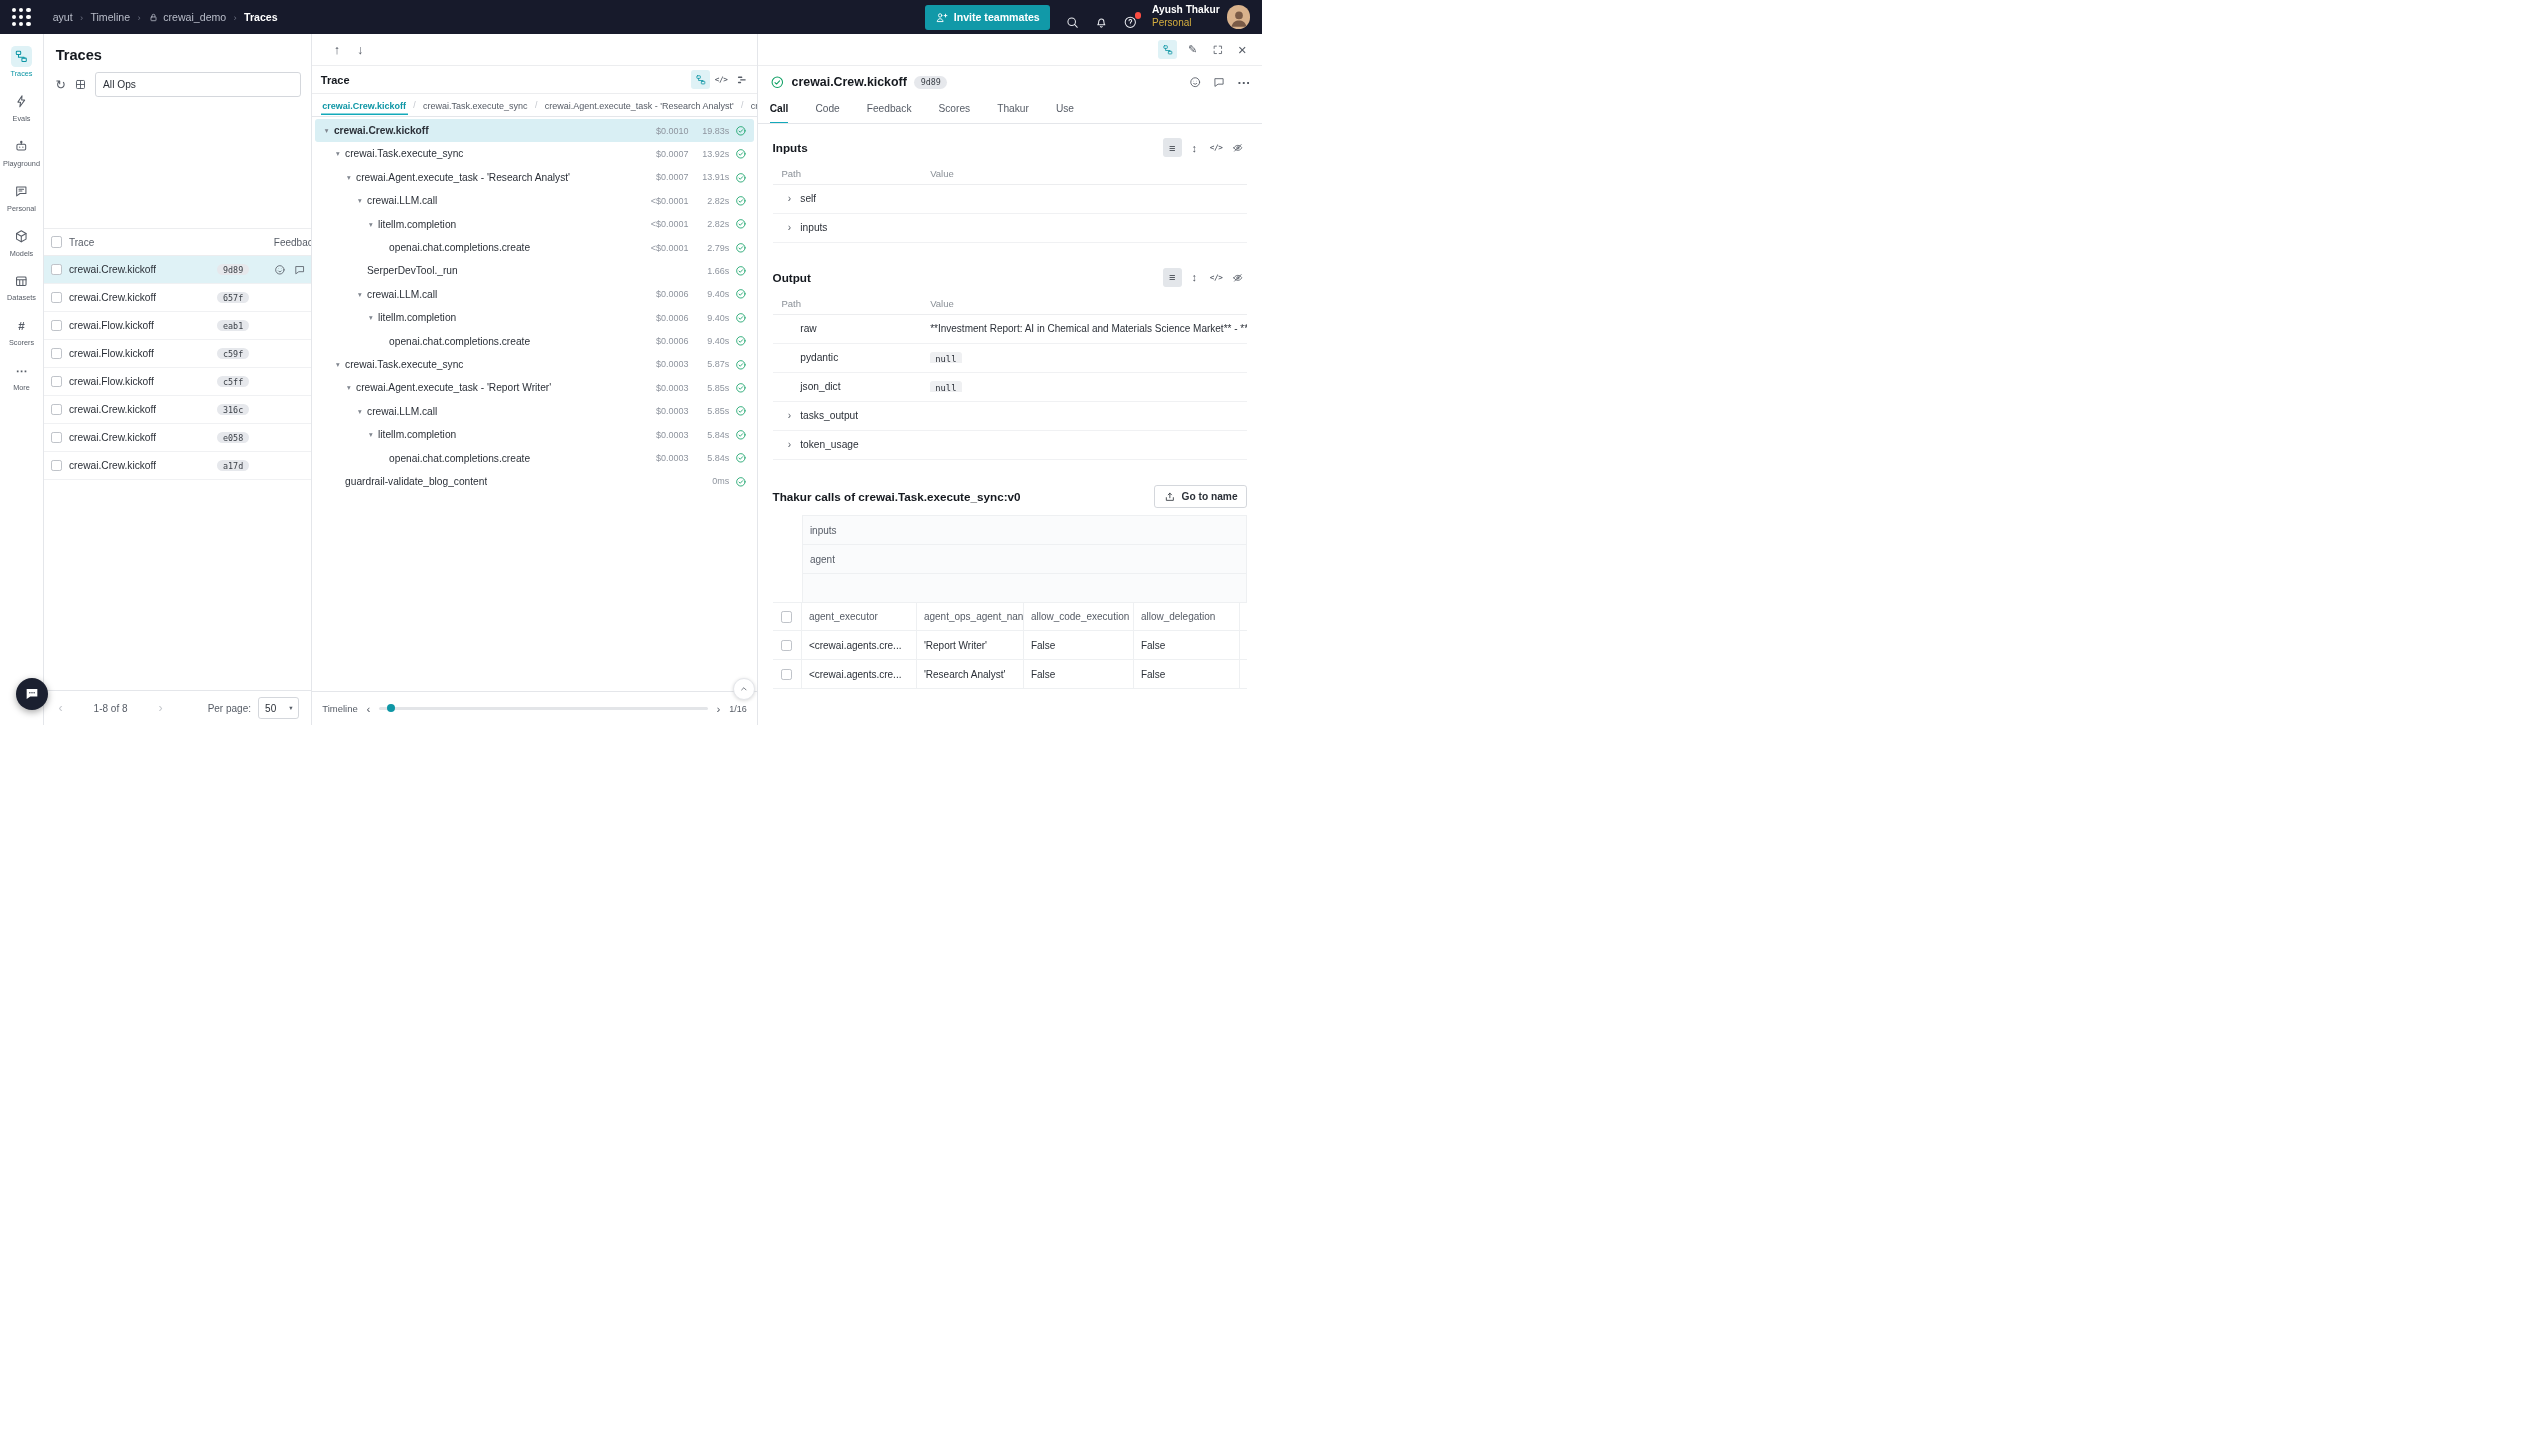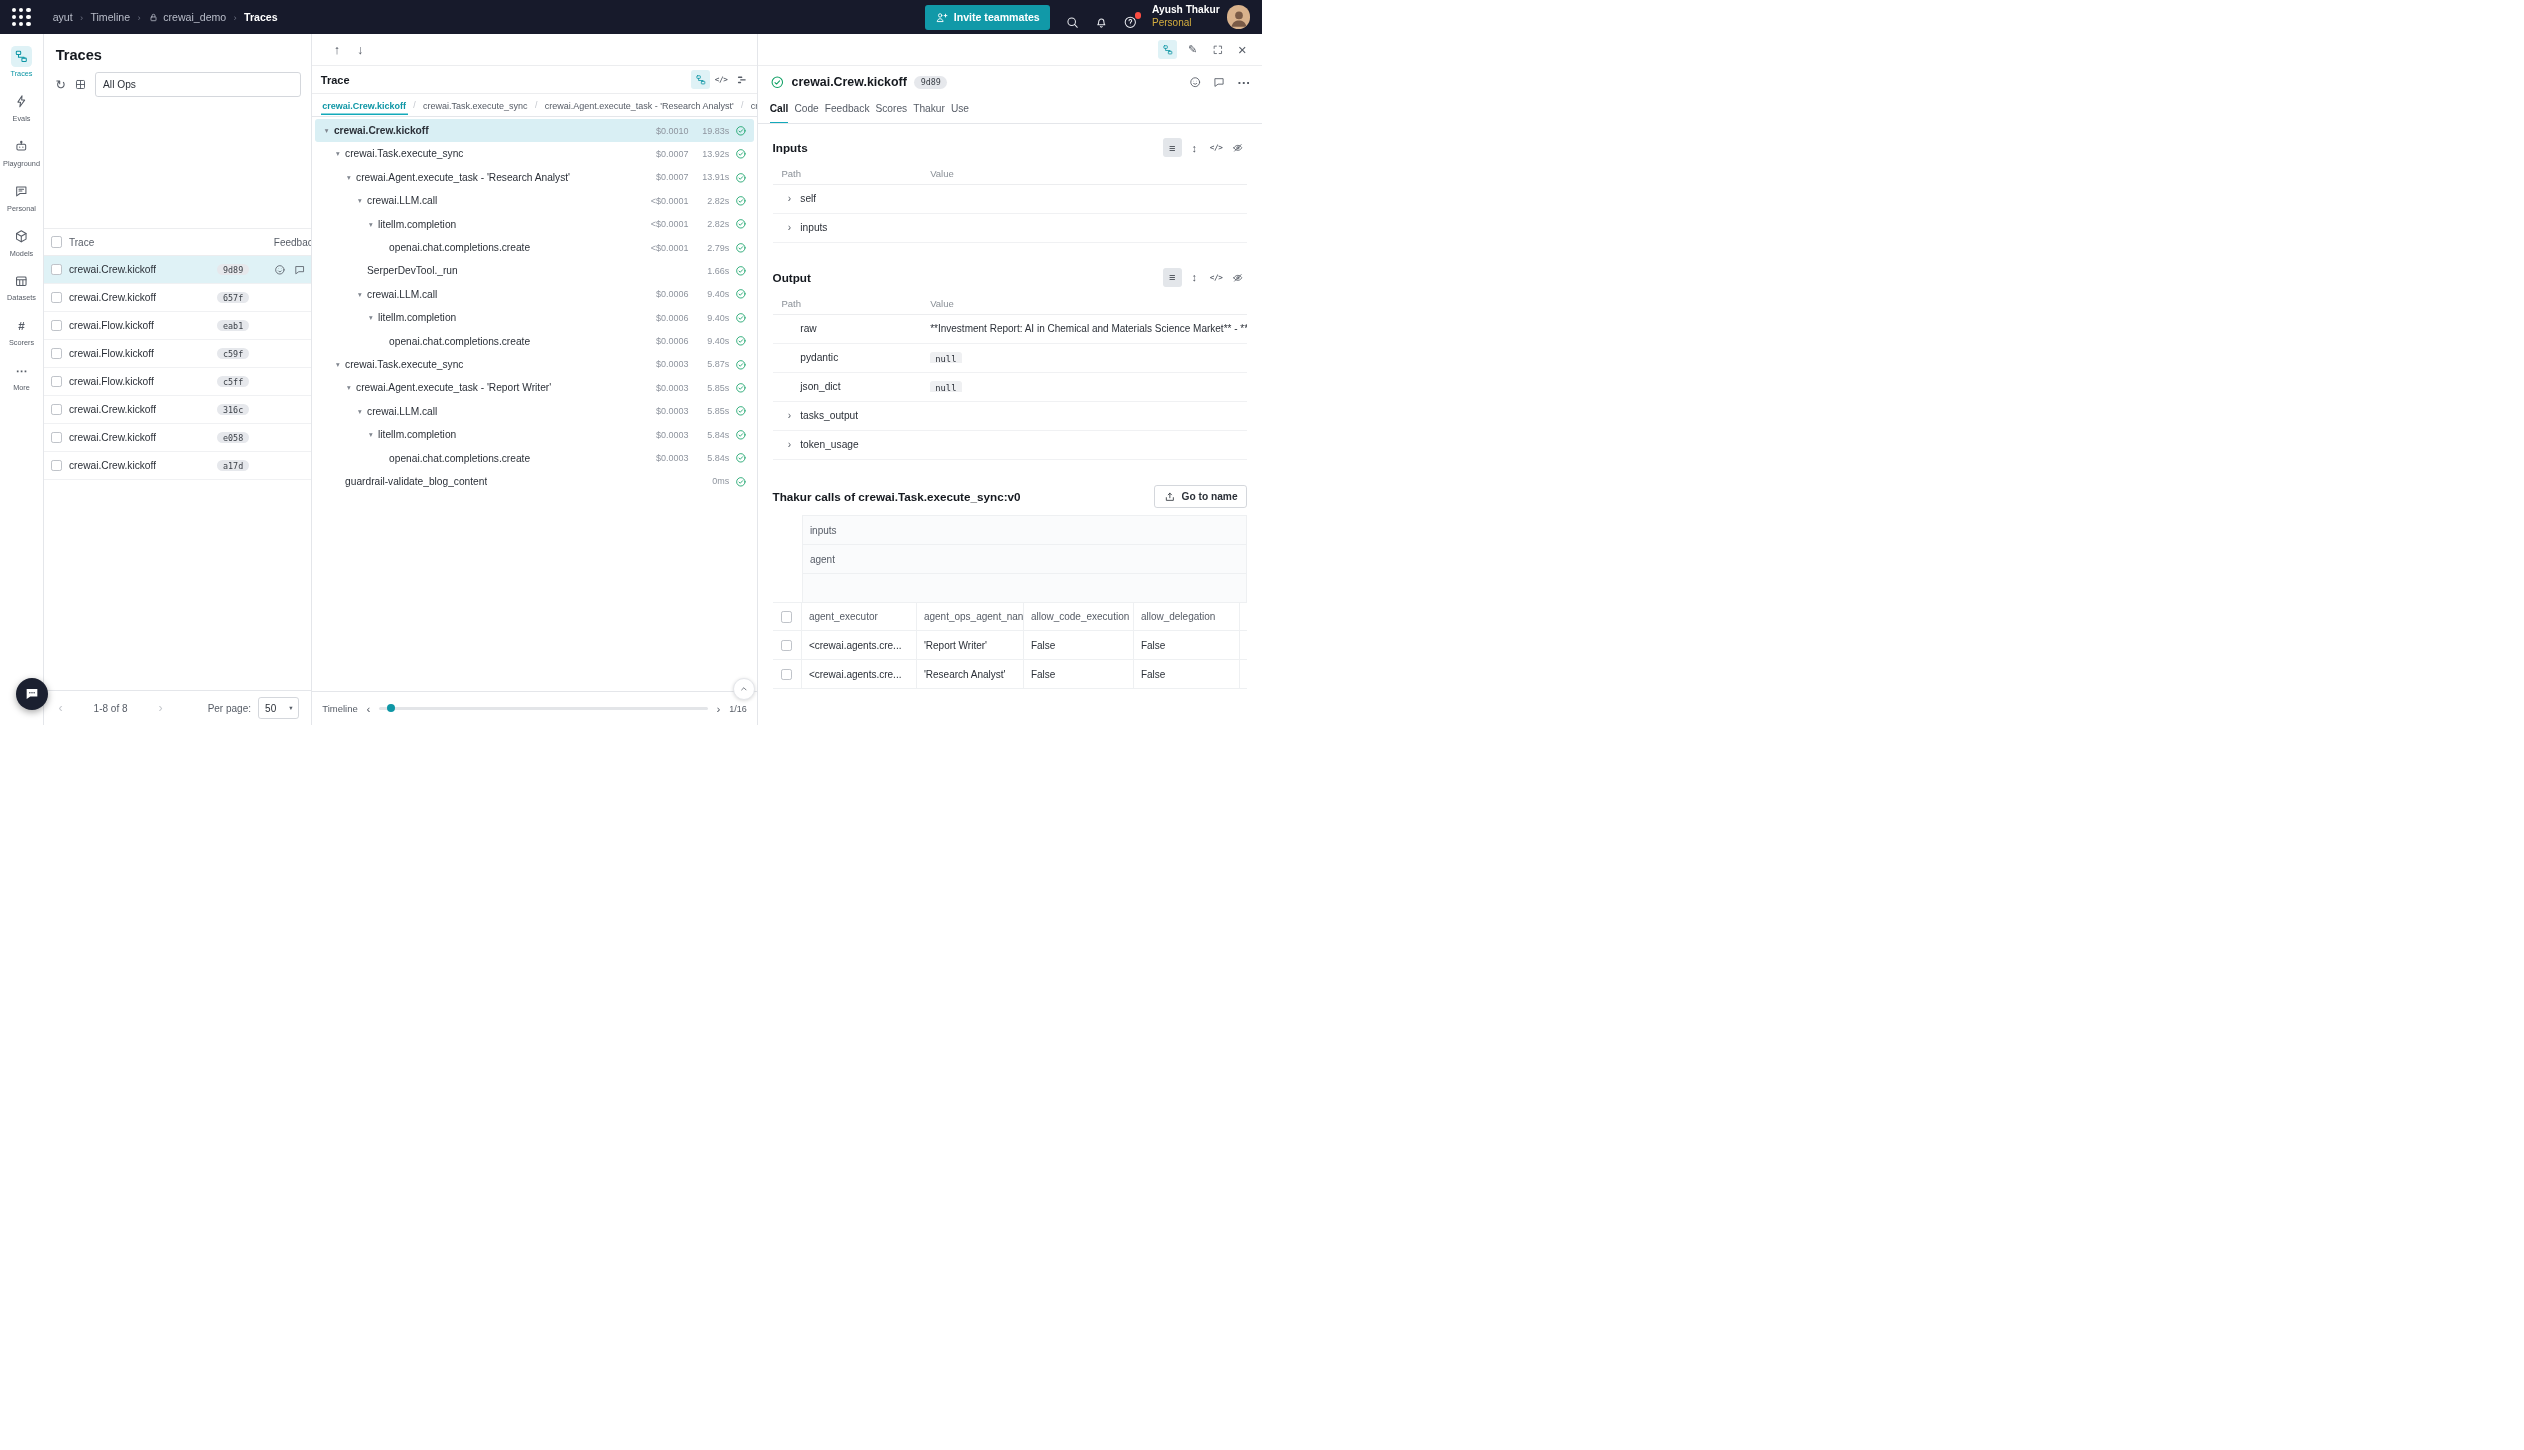--- a/index.html
+++ b/index.html
@@ -114,21 +114,21 @@
 
   
   .detail-panel{flex:1;display:flex;flex-direction:column;background:#fff;min-width:0;overflow:hidden}
   .dp-toolbar{height:32px;flex:0 0 32px;display:flex;align-items:center;justify-content:flex-end;gap:5.8px;padding:0 10.2px;border-bottom:0.7px solid var(--line-soft)}
   .dp-header{display:flex;align-items:center;gap:7.3px;padding:8.8px 11.7px 5.8px}
   .dp-check{color:var(--green)}
   .dp-title{font-size:12.4px;font-weight:700;color:#15191f}
   .dp-badge{background:#e6e8ec;border-radius:7.3px;padding:1.5px 6.6px;font-family:"DejaVu Sans Mono",monospace;font-size:8.4px;color:#3a3f46}
   .dp-header-icons{margin-left:auto;display:flex;align-items:center;gap:11.7px;color:var(--sub)}
   .more-glyph{font-size:13px;font-weight:700}
-  .dp-tabs{display:flex;gap:6px;padding:0 11.7px;height:28px;flex:0 0 28px;border-bottom:0.7px solid var(--line)}
+  .dp-tabs{display:flex;gap:27px;padding:0 11.7px;height:28px;flex:0 0 28px;border-bottom:0.7px solid var(--line)}
   .dtab{display:flex;align-items:center;font-size:10.2px;color:var(--sub);cursor:pointer;border-bottom:1.5px solid transparent;margin-bottom:-0.7px}
   .dtab.active{color:#15191f;font-weight:700;border-color:var(--teal)}
   .dp-body{flex:1;overflow:hidden;padding:14.6px 14.6px 0;min-width:0}
   .sec-head{display:flex;align-items:center;margin-bottom:5.8px}
   .sec-head.later{margin-top:25px}
   .sec-title{font-size:11.7px;font-weight:700;color:#15191f}
   .mini-icons{margin-left:auto;display:flex;gap:2.9px}
   .mini-btn{width:19px;height:19px;border-radius:2.9px;display:flex;align-items:center;justify-content:center;color:var(--sub);cursor:pointer;font-size:11px}
   .mini-btn.active{background:#e3e6ea;color:var(--ink)}
   .kv-head{display:flex;align-items:center;height:22px;color:#8a9097;font-size:9.5px;border-bottom:0.7px solid var(--line-soft);padding-left:8.8px}

